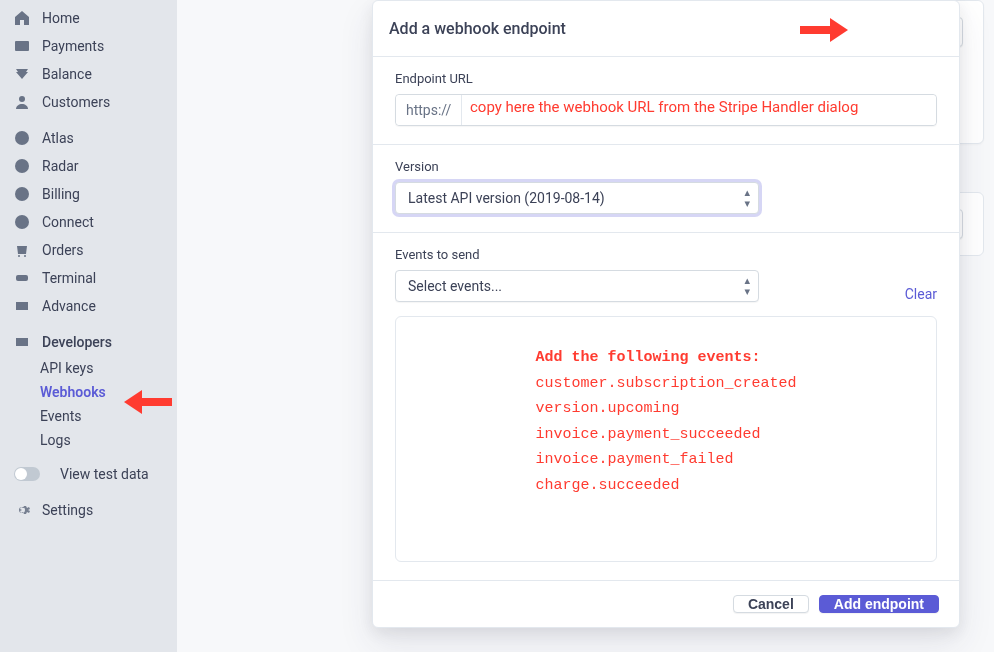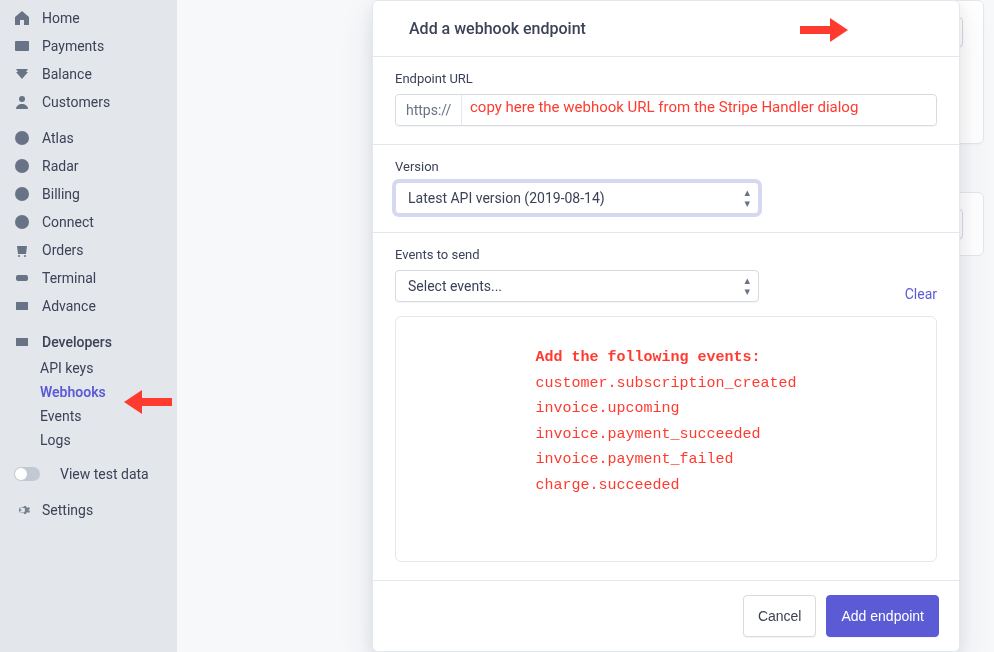--- a/index.html
+++ b/index.html
@@ -61,21 +61,21 @@
 .second-panel {
   position: absolute; top: 192px; right: 10px; background: #fff;
   border: 1px solid #e3e8ee; border-radius: 6px; padding: 16px 20px;
 }
 .modal {
   position: absolute; left: 195px; top: 0; width: 588px;
   background: #fff; border-radius: 6px;
   box-shadow: 0 15px 35px rgba(50,50,93,.1), 0 5px 15px rgba(0,0,0,.07);
   border: 1px solid #e3e8ee;
 }
-.modal-header { padding: 18px 36px; font-size: 16px; font-weight: 500; border-bottom: 1px solid #e3e8ee; }
+.modal-header { padding: 18px 16px; font-size: 16px; font-weight: 500; border-bottom: 1px solid #e3e8ee; }
 .modal-body { padding: 14px 22px 18px; border-bottom: 1px solid #e3e8ee; }
 .modal-body.last { border-bottom: none; }
 .field-label { font-size: 13px; font-weight: 400; color:#3c4257; margin-bottom: 8px; }
 .input-wrap {
   display:flex; border:1px solid #d5dbe1; border-radius:4px;
   box-shadow: 0 1px 1px rgba(0,0,0,0.04);
 }
 .input-prefix {
   padding: 7px 10px; border-right:1px solid #e3e8ee; color:#697386;
   background:#fff; border-radius: 4px 0 0 4px;
@@ -103,23 +103,24 @@
   color:#ff3b30; font-size:15px; line-height:1.7;
   display: flex; justify-content: center;
 }
 .events-box .inner { text-align:left;font-family:Liberation Mono, monospace; }
 .events-box .hdr { font-weight:700; }
 .modal-footer {
   padding: 14px 20px; display:flex; justify-content:flex-end; gap:10px;
   border-top:1px solid #e3e8ee;
 }
 .btn {
-  padding:12px 14px; border-radius:4px; font-size:14px; cursor:pointer;
+  padding:0 14px; border-radius:4px; font-size:14px; cursor:pointer;
   border:1px solid #d5dbe1; background:#fff; color:#3c4257;
   box-shadow: 0 1px 1px rgba(0,0,0,0.05);
+  font-weight: bold;
 }
 .btn.primary { background:#5b5bd6; color:#fff; border-color:#5b5bd6; }
 .arrow {
   position:absolute; pointer-events:none;
 }
 .arrow svg { display:block; }
 .annotation-url {
   position:absolute; color:#ff3b30; font-size:15px; pointer-events:none;
   left: 470px; top: 98px;
 }
@@ -320,21 +321,21 @@
             <span>Select events...</span>
             <span class="select-caret">▴<br>▾</span>
           </div>
           <span class="clear-link">Clear</span>
         </div>
 
         <div class="events-box">
           <div class="inner">
             <div class="hdr">Add the following events:</div>
             <div>customer.subscription_created</div>
-            <div>invoice.upcoming</div>
+            <div>version.upcoming</div>
             <div>invoice.payment_succeeded</div>
             <div>invoice.payment_failed</div>
             <div>charge.succeeded</div>
           </div>
         </div>
       </div>
 
       <div class="modal-footer">
         <button class="btn">Cancel</button>
         <button class="btn primary">Add endpoint</button>

